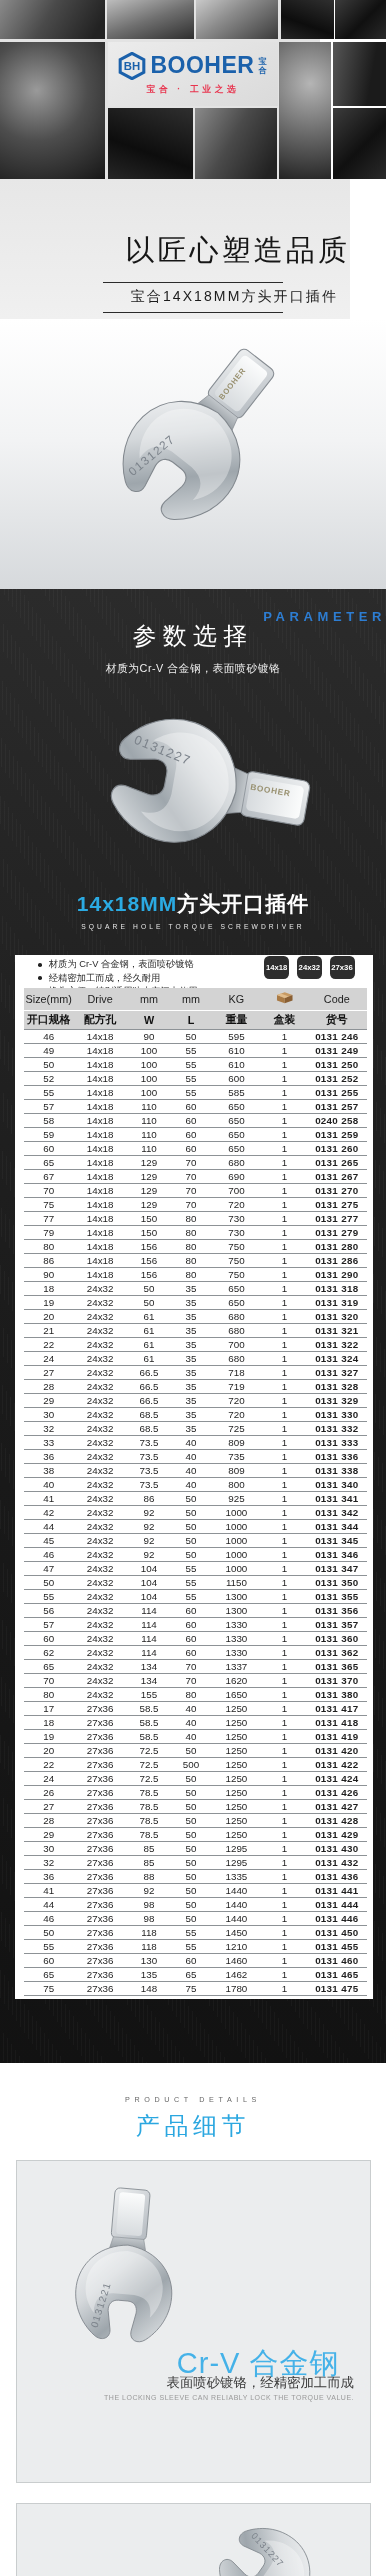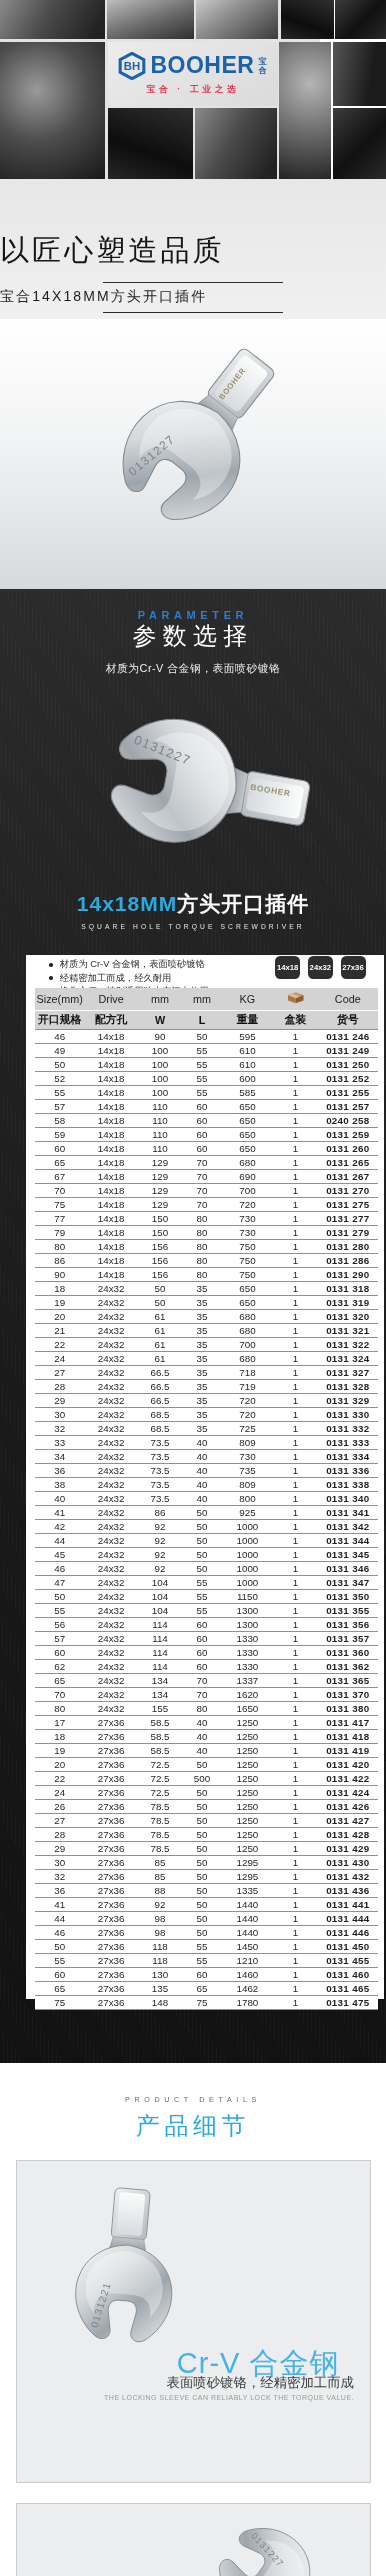--- a/index.html
+++ b/index.html
@@ -19,50 +19,50 @@
   .ph8{background:linear-gradient(100deg,#565656,#1b1b1b 70%);}
   .logo-panel{position:absolute;left:108px;top:42px;width:170px;height:64px;
     background:linear-gradient(150deg,#ececec 0%,#e2e2e2 55%,#dadada 100%);
     display:flex;flex-direction:column;align-items:center;justify-content:center;}
   .logo-row{display:flex;align-items:center;gap:4.1px;}
   .logo-name{font-size:23px;font-weight:bold;color:#1b61ab;letter-spacing:0.5px;line-height:1;}
   .logo-cn{font-size:8.2px;font-weight:bold;color:#1b61ab;width:9.3px;line-height:1.1;}
   .tagline{margin-top:4.6px;font-size:8.8px;font-weight:bold;color:#e8344e;letter-spacing:3.6px;}
 
   
-  .title-block{position:relative;width:386px;height:140px;background:linear-gradient(180deg,#e7e7e7,#f0f0f0);text-align:left;}
+  .title-block{position:relative;width:350px;height:140px;background:linear-gradient(180deg,#e7e7e7,#f0f0f0);text-align:right;}
   .intro-title{position:absolute;left:0;right:0;top:52px;font-size:29px;font-weight:500;color:#161616;letter-spacing:3.1px;}
   .rule{position:absolute;left:103px;width:180px;height:1px;background:#2b2b2b;}
   .rule1{top:103px;} .rule2{top:133px;}
-  .intro-sub{position:absolute;left:0;right:0;top:109px;font-size:14px;color:#1c1c1c;letter-spacing:2.1px;}
+  .intro-sub{position:absolute;left:0;right:12px;top:109px;font-size:14px;color:#1c1c1c;letter-spacing:2.1px;}
 
   
   .photo-stage{position:absolute;transform-origin:center;}
   .wrench{display:block;}
   .etch{font-size:17px;fill:#7c838b;letter-spacing:2px;font-family:"Liberation Sans",sans-serif;}
   .drive-label{font-size:11px;fill:#98906f;letter-spacing:1px;font-weight:bold;font-family:"Liberation Sans",sans-serif;}
 
   
   .hero-photo{position:relative;width:386px;height:270px;background:linear-gradient(180deg,#ffffff 0%,#f2f3f4 45%,#d6d9dc 100%);}
 
   
   .param-section{position:relative;width:386px;height:1474px;color:#fff;
     background:
       repeating-linear-gradient(91deg,rgba(255,255,255,0.03) 0 0.5px,transparent 0.5px 4.1px),
       linear-gradient(180deg,#2b2b2b 0%,#242424 20%,#1a1a1a 55%,#121212 100%);}
-  .param-eyebrow{position:absolute;top:19.6px;width:100%;text-align:center;font-size:11px;font-weight:bold;letter-spacing:4.6px;color:#2d7dd2;}
+  .param-eyebrow{position:absolute;top:19.6px;width:100%;text-align:right;font-size:13px;font-weight:bold;letter-spacing:4.6px;color:#2d7dd2;}
   .param-title{position:absolute;top:31px;width:100%;text-align:center;font-size:24px;font-weight:400;letter-spacing:6.2px;color:#ffffff;}
   .param-note{position:absolute;top:73px;width:100%;text-align:center;font-size:10.8px;color:#f0f0f0;letter-spacing:0.5px;}
   .dark-photo{position:absolute;top:95px;left:0;width:386px;height:201px;}
   .product-title{position:absolute;top:301px;width:100%;text-align:center;font-size:21px;font-weight:bold;letter-spacing:1px;color:#ffffff;}
   .product-title .hl{color:#2baae2;}
   .product-sub{position:absolute;top:334px;width:100%;text-align:center;font-size:6.7px;letter-spacing:3.1px;color:#e8e8e8;}
 
   
-  .spec-card{position:absolute;left:26px;top:366px;width:358px;height:1044px;background:#ffffff;}
+  .spec-card{position:absolute;left:15px;top:366px;width:358px;height:1044px;background:#ffffff;}
   .bullets{position:absolute;left:23px;top:3.1px;}
   .bullet-line{display:flex;align-items:center;height:13.4px;font-size:9.3px;color:#2b2b2b;}
   .bullet-dot{width:3.6px;height:3.6px;border-radius:50%;background:#222;margin-right:7.2px;flex:0 0 auto;}
   .badges{position:absolute;right:18.5px;top:1px;display:flex;gap:7.7px;}
   .badge{width:25px;height:23px;border-radius:5.2px;background:#2e2e2e;color:#fff;font-size:7.7px;font-weight:bold;
     display:flex;align-items:center;justify-content:center;letter-spacing:0;}
   table.spec{position:absolute;left:8.8px;top:33px;width:343px;border-collapse:collapse;table-layout:fixed;}
   table.spec th,table.spec td{padding:0;text-align:center;font-weight:normal;}
   tr.h1 th{background:#d3d3d3;height:21.6px;font-size:10.8px;color:#1d1d1d;border-bottom:1px solid #ffffff;}
   tr.h2 th{background:#d3d3d3;height:18px;font-size:10.8px;font-weight:bold;color:#111;}
@@ -503,29 +503,20 @@
             <tr>
               <td>33</td>
               <td>24x32</td>
               <td>73.5</td>
               <td>40</td>
               <td>809</td>
               <td>1</td>
               <td class="code">0131 333</td>
             </tr>
             <tr>
-              <td>34</td>
-              <td>24x32</td>
-              <td>73.5</td>
-              <td>40</td>
-              <td>730</td>
-              <td>1</td>
-              <td class="code">0131 334</td>
-            </tr>
-            <tr>
               <td>36</td>
               <td>24x32</td>
               <td>73.5</td>
               <td>40</td>
               <td>735</td>
               <td>1</td>
               <td class="code">0131 336</td>
             </tr>
             <tr>
               <td>38</td>

